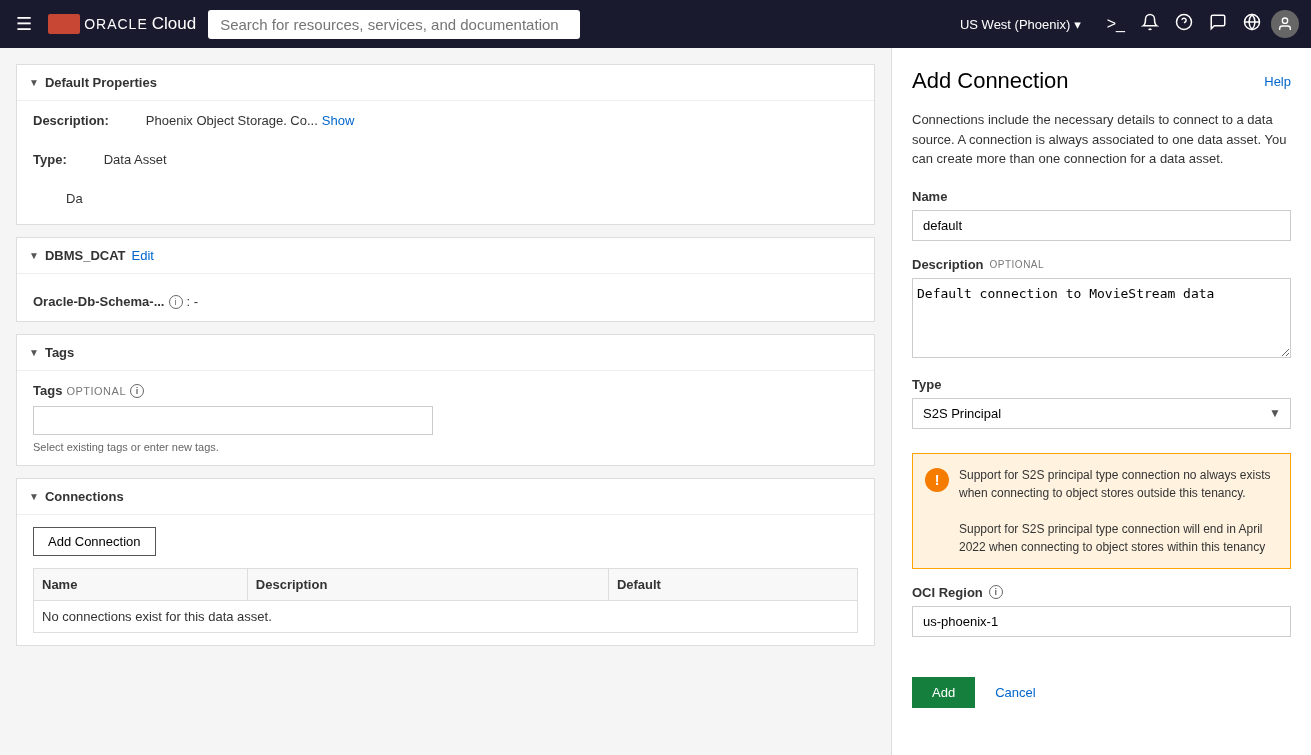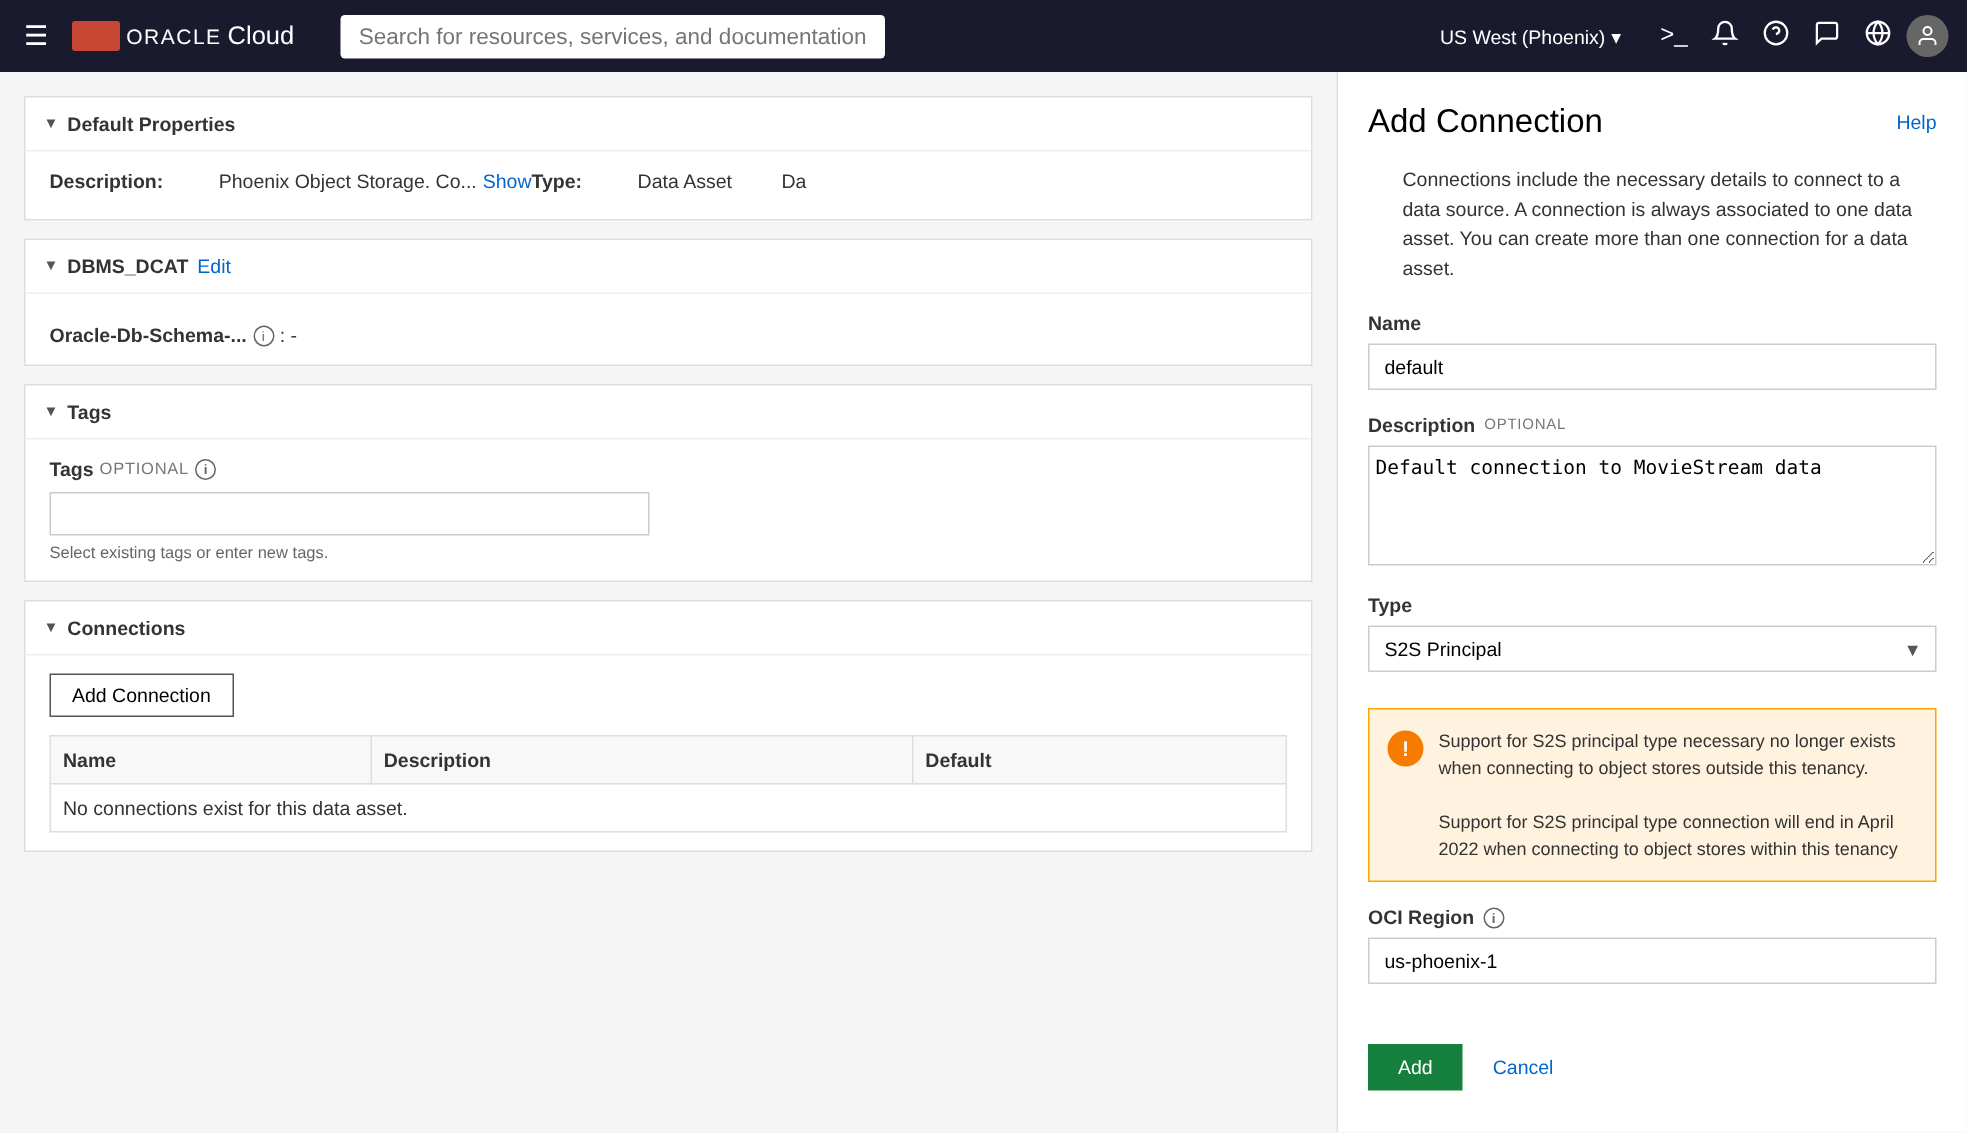--- a/index.html
+++ b/index.html
@@ -3,21 +3,21 @@
   <meta charset="utf-8">
   <style>
     * { box-sizing: border-box; margin: 0; padding: 0; }
     body { font-family: -apple-system, BlinkMacSystemFont, 'Segoe UI', Arial, sans-serif; font-size: 13px; background: #f5f5f5; color: #333; }
 
     
     .top-nav {
       display: flex; align-items: center; background: #1a1a2e; height: 48px; padding: 0 12px; gap: 12px; position: fixed; top: 0; left: 0; right: 0; z-index: 100;
     }
     .hamburger-btn { color: #fff; background: none; border: none; cursor: pointer; font-size: 18px; padding: 4px; }
-    .oracle-logo { display: flex; align-items: center; gap: 4px; margin-right: 19px; }
+    .oracle-logo { display: flex; align-items: center; gap: 4px; margin-right: 0; }
     .oracle-logo .oracle-text { color: #fff; font-size: 14px; font-weight: 400; letter-spacing: 1px; }
     .oracle-logo .cloud-text { color: #fff; font-size: 17px; font-weight: 300; }
     .oracle-logo .oracle-red { width: 32px; height: 20px; background: #c74634; border-radius: 2px; }
     .search-bar { flex: 1; max-width: 500px; background: #fff; border: none; border-radius: 3px; padding: 6px 12px; font-size: 15px; outline: none; }
     .nav-spacer { flex: 1; }
     .nav-region { display: flex; align-items: center; color: #fff; font-size: 13px; cursor: pointer; gap: 4px; padding: 0 8px; }
     .nav-icons { display: flex; align-items: center; gap: 4px; }
     .nav-icon-btn { background: none; border: none; color: #fff; cursor: pointer; padding: 6px; font-size: 16px; border-radius: 3px; }
     .user-avatar { width: 28px; height: 28px; border-radius: 50%; background: #666; display: flex; align-items: center; justify-content: center; color: #fff; font-size: 12px; cursor: pointer; }
 
@@ -27,21 +27,21 @@
     
     .left-panel { flex: 1; overflow-y: auto; padding: 16px; background: #f5f5f5; }
 
     
     .section { background: #fff; border: 1px solid #ddd; margin-bottom: 12px; }
     .section-header { display: flex; align-items: center; gap: 6px; padding: 10px 12px; font-weight: 600; font-size: 13px; border-bottom: 1px solid #eee; cursor: pointer; }
     .section-arrow { font-size: 10px; color: #555; }
     .section-body { padding: 12px 16px; }
 
     
-    .props-row { display: flex; flex-wrap: wrap; margin-bottom: 6px; font-size: 13px; }
+    .props-row { display: flex; gap: 24px; flex-wrap: wrap; margin-bottom: 6px; font-size: 13px; flex-direction: column; }
     .prop-item { display: flex; gap: 4px; }
     .prop-label { font-weight: 600; }
     .prop-value { color: #333; padding-left: 33px; }
     .prop-link { color: #0066cc; cursor: pointer; text-decoration: none; }
     .blurred { background: #ccc; color: transparent; border-radius: 2px; }
     .edit-link { color: #0066cc; cursor: pointer; font-weight: 400; }
     .schema-row { font-size: 13px; margin-top: 8px; display: flex; align-items: center; gap: 4px; }
     .info-icon { display: inline-flex; align-items: center; justify-content: center; width: 14px; height: 14px; border-radius: 50%; border: 1px solid #666; font-size: 9px; color: #666; cursor: pointer; }
 
     
@@ -55,21 +55,21 @@
     .table th { text-align: left; padding: 8px; border: 1px solid #ddd; background: #f8f8f8; font-weight: 600; font-size: 13px; }
     .table td { padding: 8px; border: 1px solid #ddd; font-size: 13px; }
 
     
     .right-panel {
       width: 420px; background: #fff; border-left: 1px solid #ddd; display: flex; flex-direction: column; overflow-y: auto; padding: 20px;
     }
     .drawer-header { display: flex; justify-content: space-between; align-items: center; margin-bottom: 16px; }
     .drawer-title { font-size: 22px; font-weight: 300; color: #000; }
     .help-link { color: #0066cc; font-size: 13px; cursor: pointer; text-decoration: none; }
-    .drawer-desc { font-size: 13px; color: #333; line-height: 1.5; margin-bottom: 20px; margin-left: 23px; }
+    .drawer-desc { font-size: 13px; color: #333; line-height: 1.5; margin-bottom: 20px; }
 
     
     .form-field { margin-bottom: 16px; }
     .field-label { font-size: 13px; font-weight: 600; margin-bottom: 6px; display: flex; align-items: center; gap: 6px; }
     .field-optional { font-weight: 400; font-size: 10px; color: #777; letter-spacing: 0.5px; text-transform: uppercase; }
     .field-input { width: 100%; border: 1px solid #ccc; padding: 7px 10px; font-size: 13px; outline: none; }
     .field-textarea { width: 100%; border: 1px solid #ccc; padding: 7px 4px; font-size: 13px; outline: none; resize: vertical; min-height: 80px; }
     .field-select-wrapper { position: relative; }
     .field-select { width: 100%; border: 1px solid #ccc; padding: 7px 32px 7px 10px; font-size: 13px; outline: none; appearance: none; background: #fff; cursor: pointer; }
     .select-arrow { position: absolute; right: 10px; top: 50%; transform: translateY(-50%); pointer-events: none; color: #555; font-size: 12px; }
@@ -259,21 +259,21 @@
           <option>OCI Credential</option>
           <option>No Authentication</option>
         </select>
         <span class="select-arrow">▼</span>
       </div>
     </div>
 
     <div class="warning-box">
       <div class="warning-icon">!</div>
       <div class="warning-text">
-        <span>Support for S2S principal type necessary no longer exists when connecting to object stores outside this tenancy.</span>
+        <span>Support for S2S principal type connection no always exists when connecting to object stores outside this tenancy.</span>
         <br><br>
         <span>Support for S2S principal type connection will end in April 2022 when connecting to object stores within this tenancy</span>
       </div>
     </div>
 
     <div class="form-field">
       <div class="field-label">
         <span>OCI Region</span>
         <span class="info-icon">i</span>
       </div>

